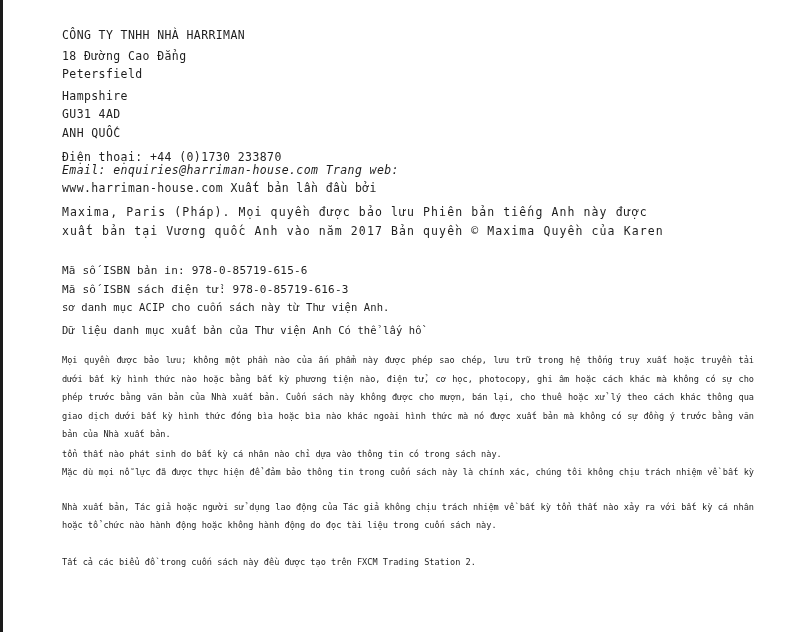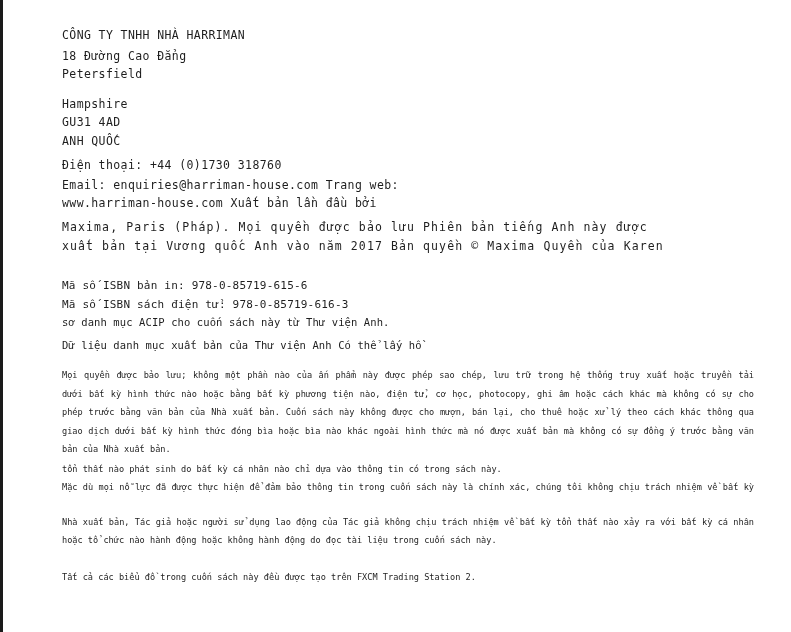--- a/index.html
+++ b/index.html
@@ -46,22 +46,22 @@
     letter-spacing: 0;
     white-space: pre;
   }
   .full {
     white-space: normal;
     text-align: justify;
     text-align-last: justify;
   }
   .mt5  { margin-top: 5px; }
   .mt6  { margin-top: 6px; }
-  .mt7  { margin-top: 7px; }
-  .mt9  { margin-top: 17px; }
+  .mt7  { margin-top: 0; font-style: italic; }
+  .mt9  { margin-top: 9px; }
   .mt10 { margin-top: 10px; }
   .mt11 { margin-top: 11px; }
   .mt12 { margin-top: 8px; }
   .mt14 { margin-top: 14px; }
   .mt15 { margin-top: 18px; }
   .mt16 { margin-top: 16px; }
   .mt26 { margin-top: 26px; }
   .mt1  { margin-top: 1px; }
 </style>
 </head>
@@ -70,21 +70,21 @@
 <div class="left-border"></div>
 
 <div class="content">
 
   <div class="line">CÔNG TY TNHH NHÀ HARRIMAN</div>
   <div class="line mt12">18 Đường Cao Đẳng</div>
   <div class="line mt5">Petersfield</div>
   <div class="line mt9">Hampshire</div>
   <div class="line mt5">GU31 4AD</div>
   <div class="line mt6">ANH QUỐC</div>
-  <div class="line mt11">Điện thoại: +44 (0)1730 318760</div>
+  <div class="line mt11">Điện thoại: +44 (0)1730 233870</div>
   <div class="line mt7">Email: enquiries@harriman-house.com Trang web:</div>
   <div class="line mt5">www.harriman-house.com Xuất bản lần đầu bởi</div>
 
   <div>
     <div class="line sp mt11">Maxima, Paris (Pháp). Mọi quyền được bảo lưu Phiên bản tiếng Anh này được</div>
     <div class="line sp mt6">xuất bản tại Vương quốc Anh vào năm 2017 Bản quyền © Maxima Quyền của Karen</div>
   </div>
 
   <div>
     <div class="line i mt26">Mã số ISBN bản in: 978-0-85719-615-6</div>

